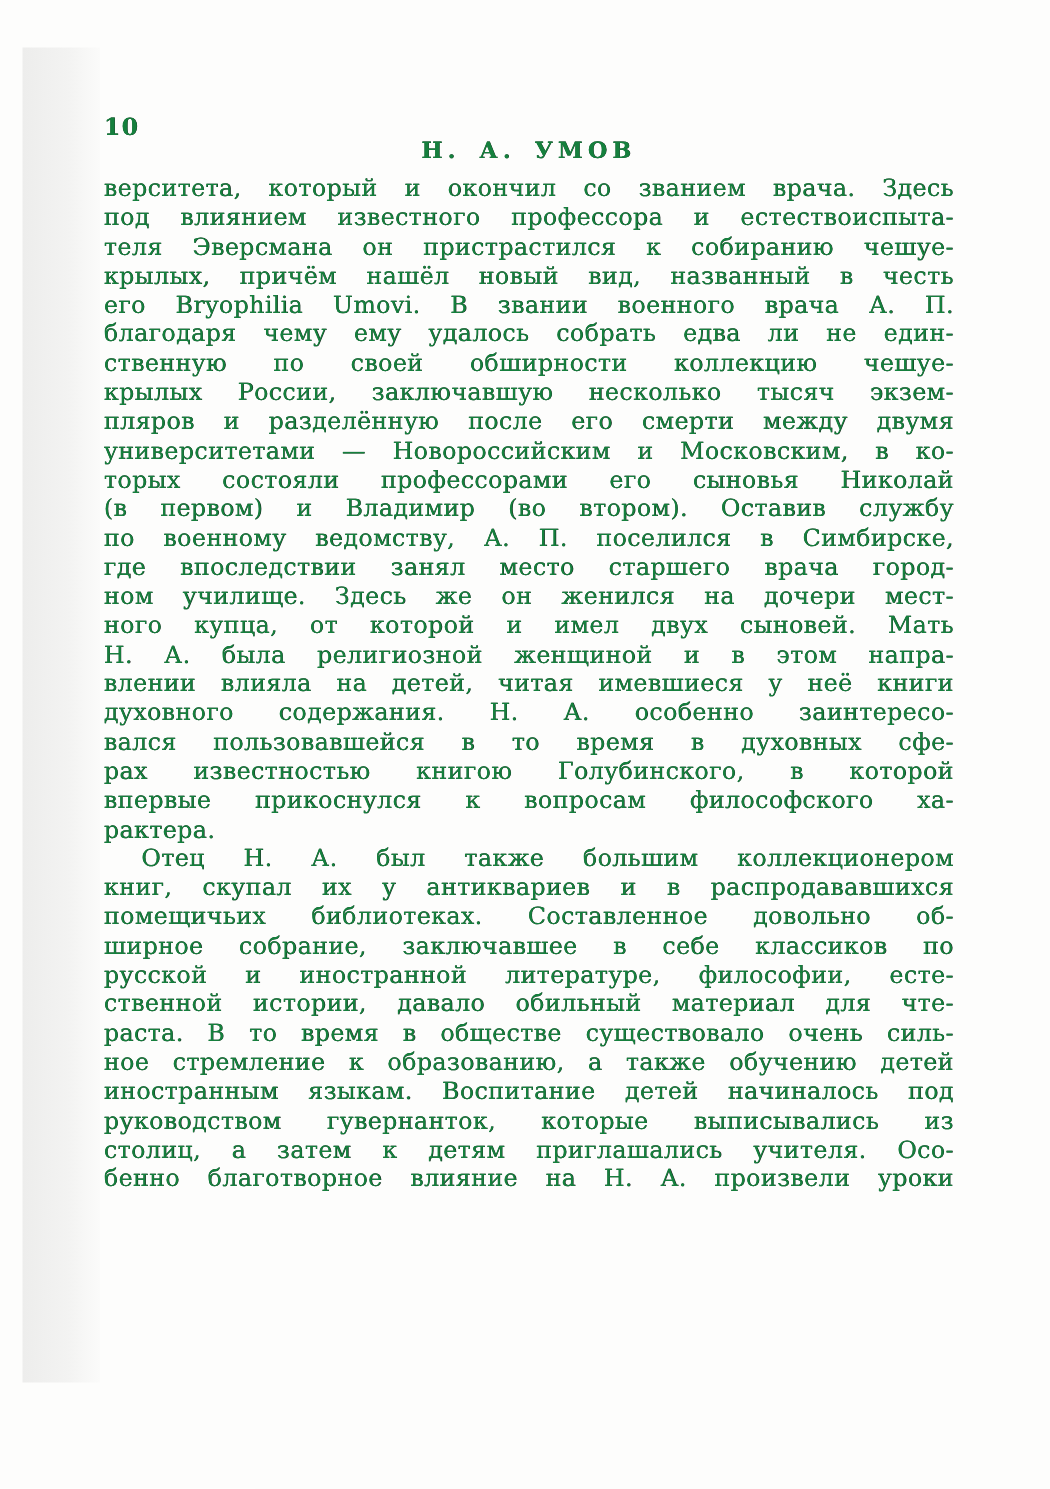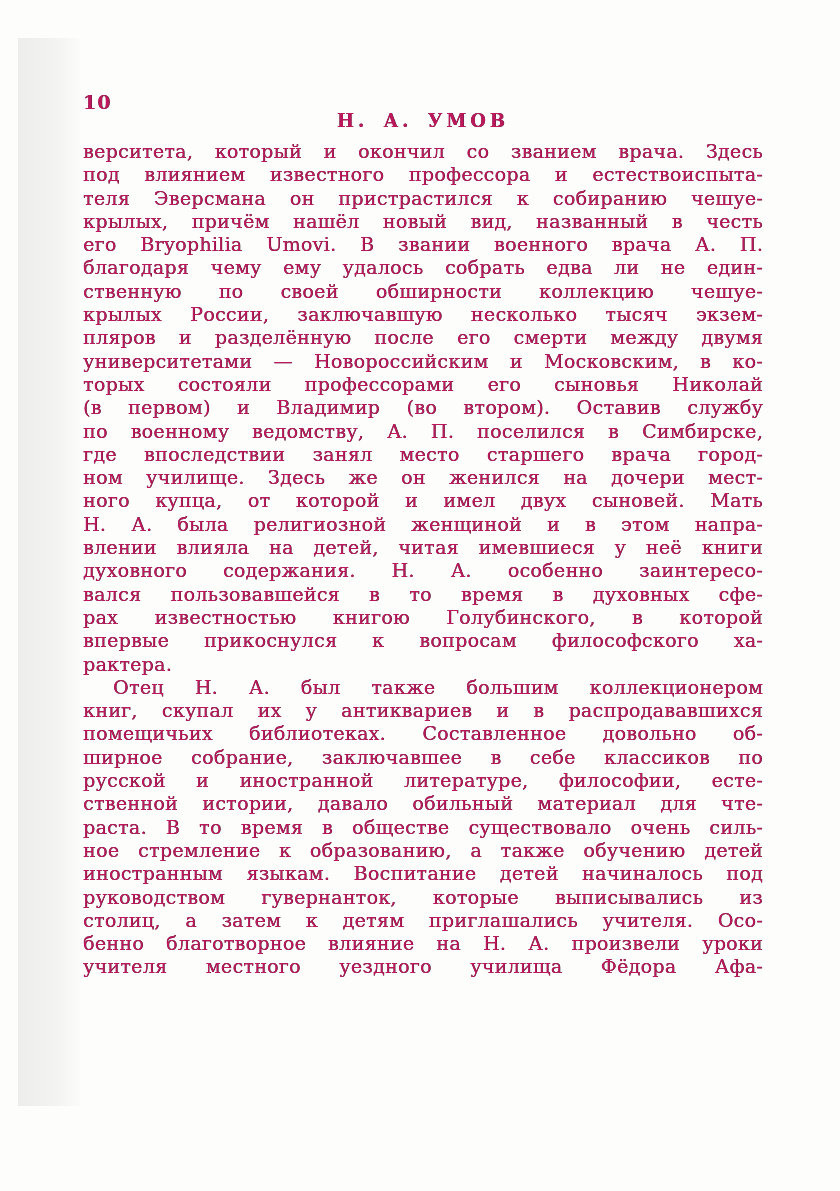--- a/index.html
+++ b/index.html
@@ -7,21 +7,21 @@
     padding: 0;
     background: #ffffff;
   }
   .scan {
     position: relative;
     width: 840px;
     height: 1191px;
     background: #fdfdfc;
     overflow: hidden;
     font-family: "DejaVu Serif", "Liberation Serif", serif;
-    color: #be185d;
+    color: #15803d;
   }
   .edge-strip {
     position: absolute;
     left: 18px;
     top: 38px;
     width: 62px;
     height: 1068px;
     background: linear-gradient(90deg, #ededec 0%, #f3f3f2 60%, #fbfbfa 100%);
   }
   .header-row {
@@ -112,15 +112,14 @@
       <div class="line">помещичьих библиотеках. Составленное довольно об-</div>
       <div class="line">ширное собрание, заключавшее в себе классиков по</div>
       <div class="line">русской и иностранной литературе, философии, есте-</div>
       <div class="line">ственной истории, давало обильный материал для чте-</div>
       <div class="line">раста. В то время в обществе существовало очень силь-</div>
       <div class="line">ное стремление к образованию, а также обучению детей</div>
       <div class="line">иностранным языкам. Воспитание детей начиналось под</div>
       <div class="line">руководством гувернанток, которые выписывались из</div>
       <div class="line">столиц, а затем к детям приглашались учителя. Осо-</div>
       <div class="line">бенно благотворное влияние на Н. А. произвели уроки</div>
-      <div class="line">учителя местного уездного училища Фёдора Афа-</div>
     </div>
 </div>
 
 </body></html>

